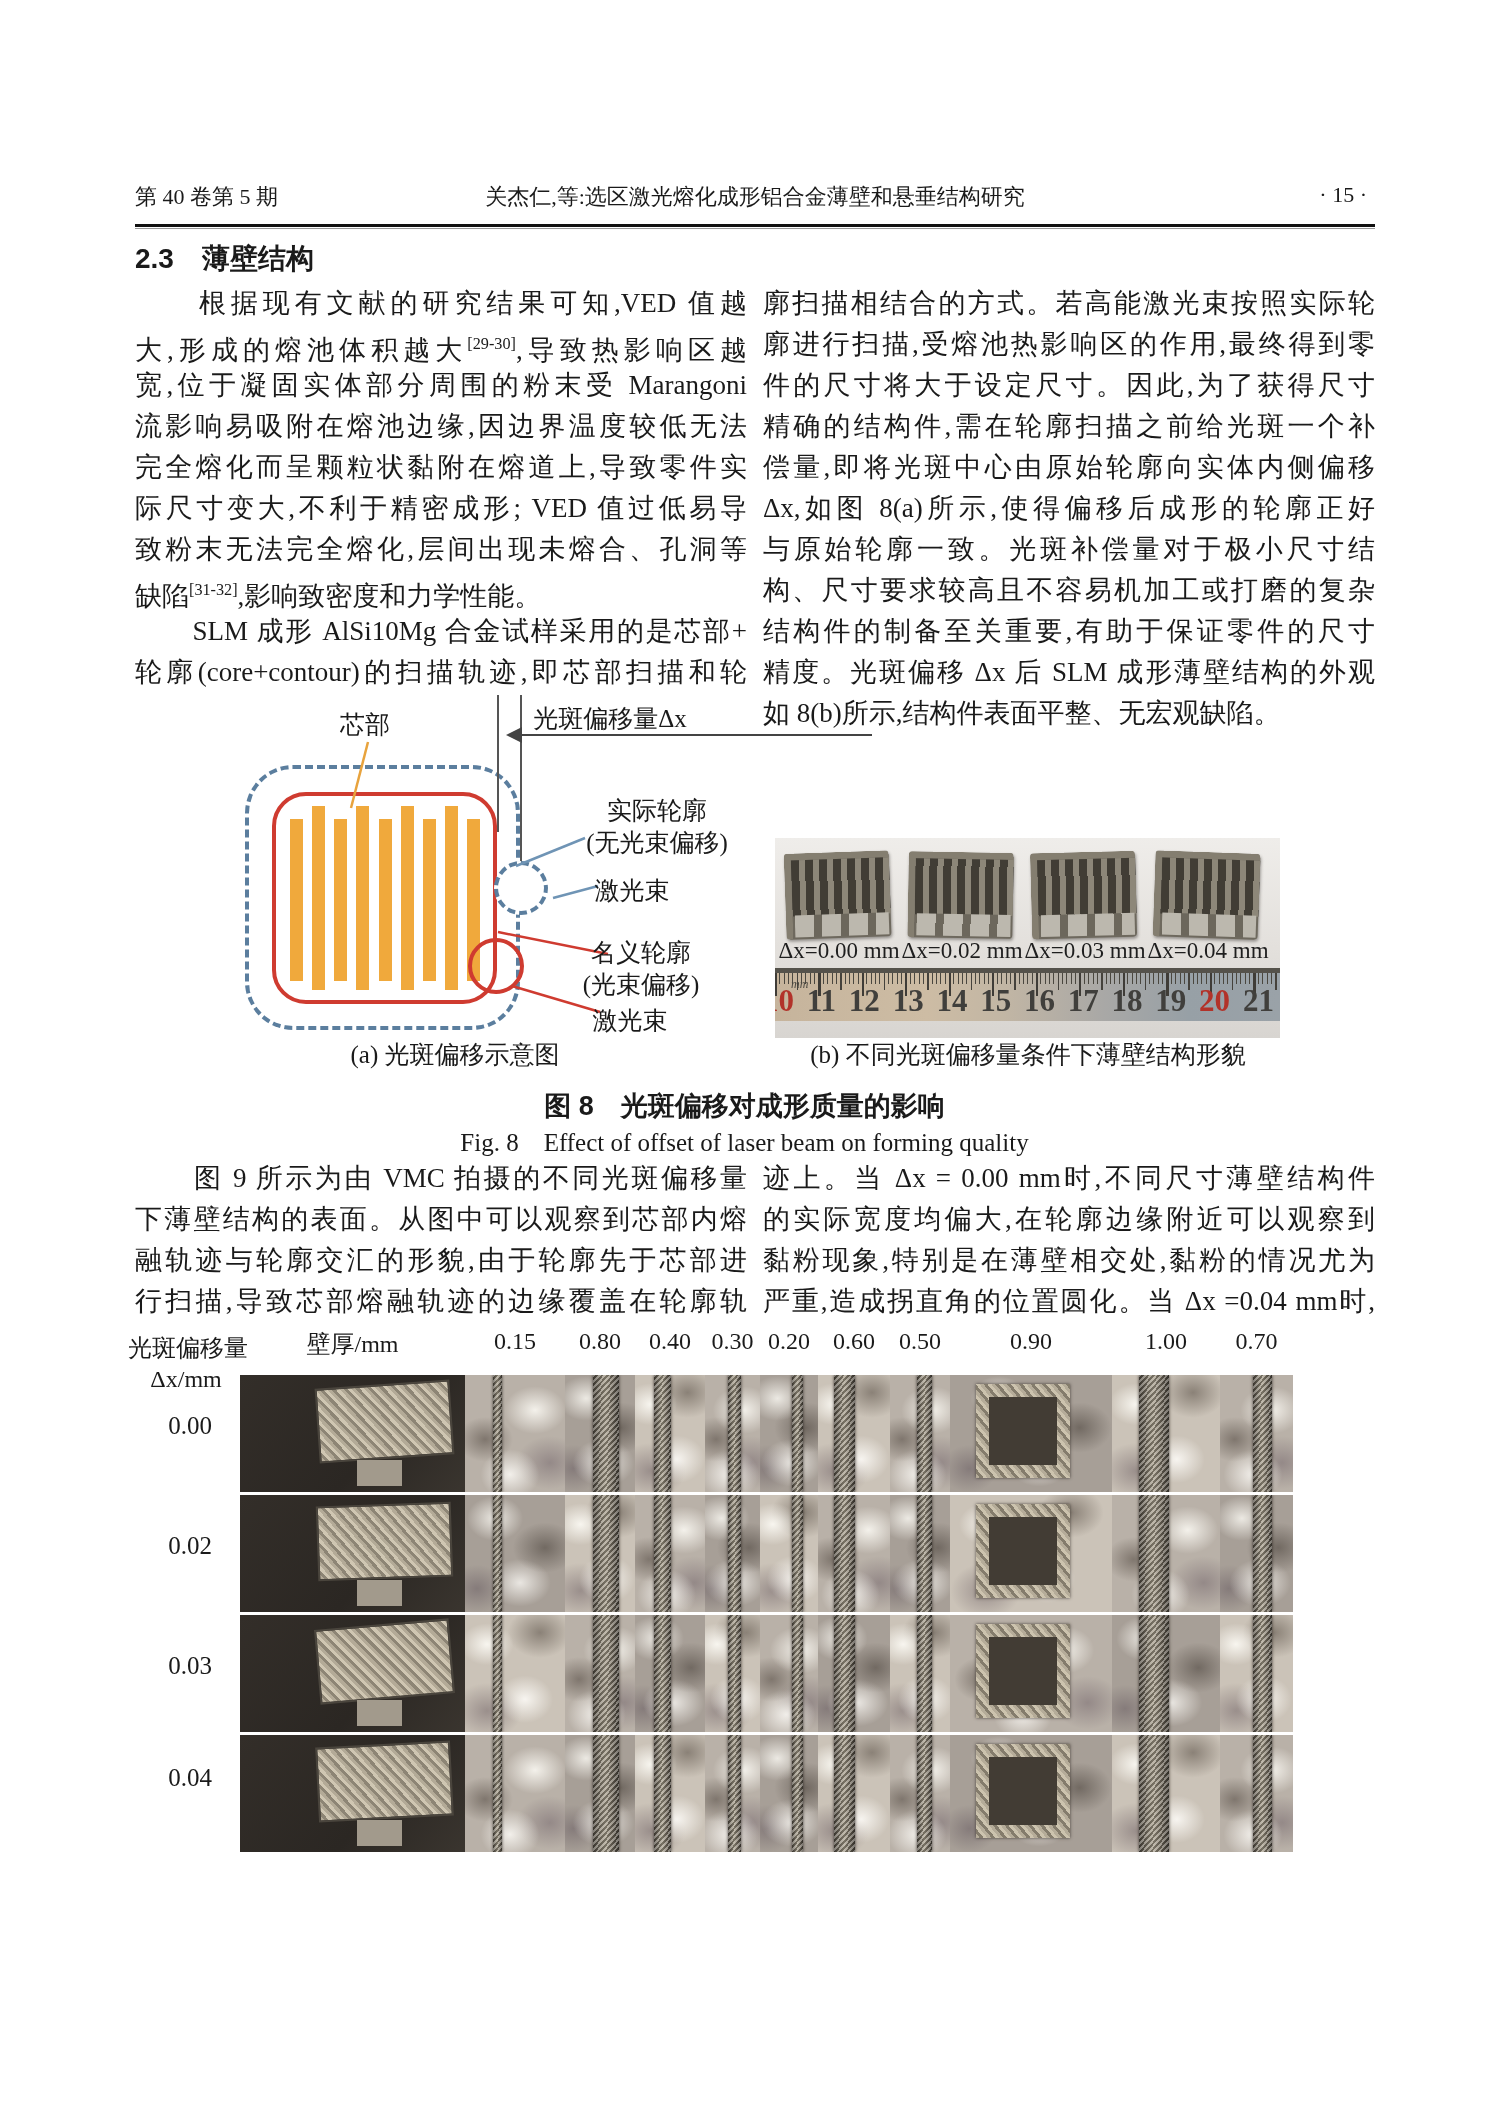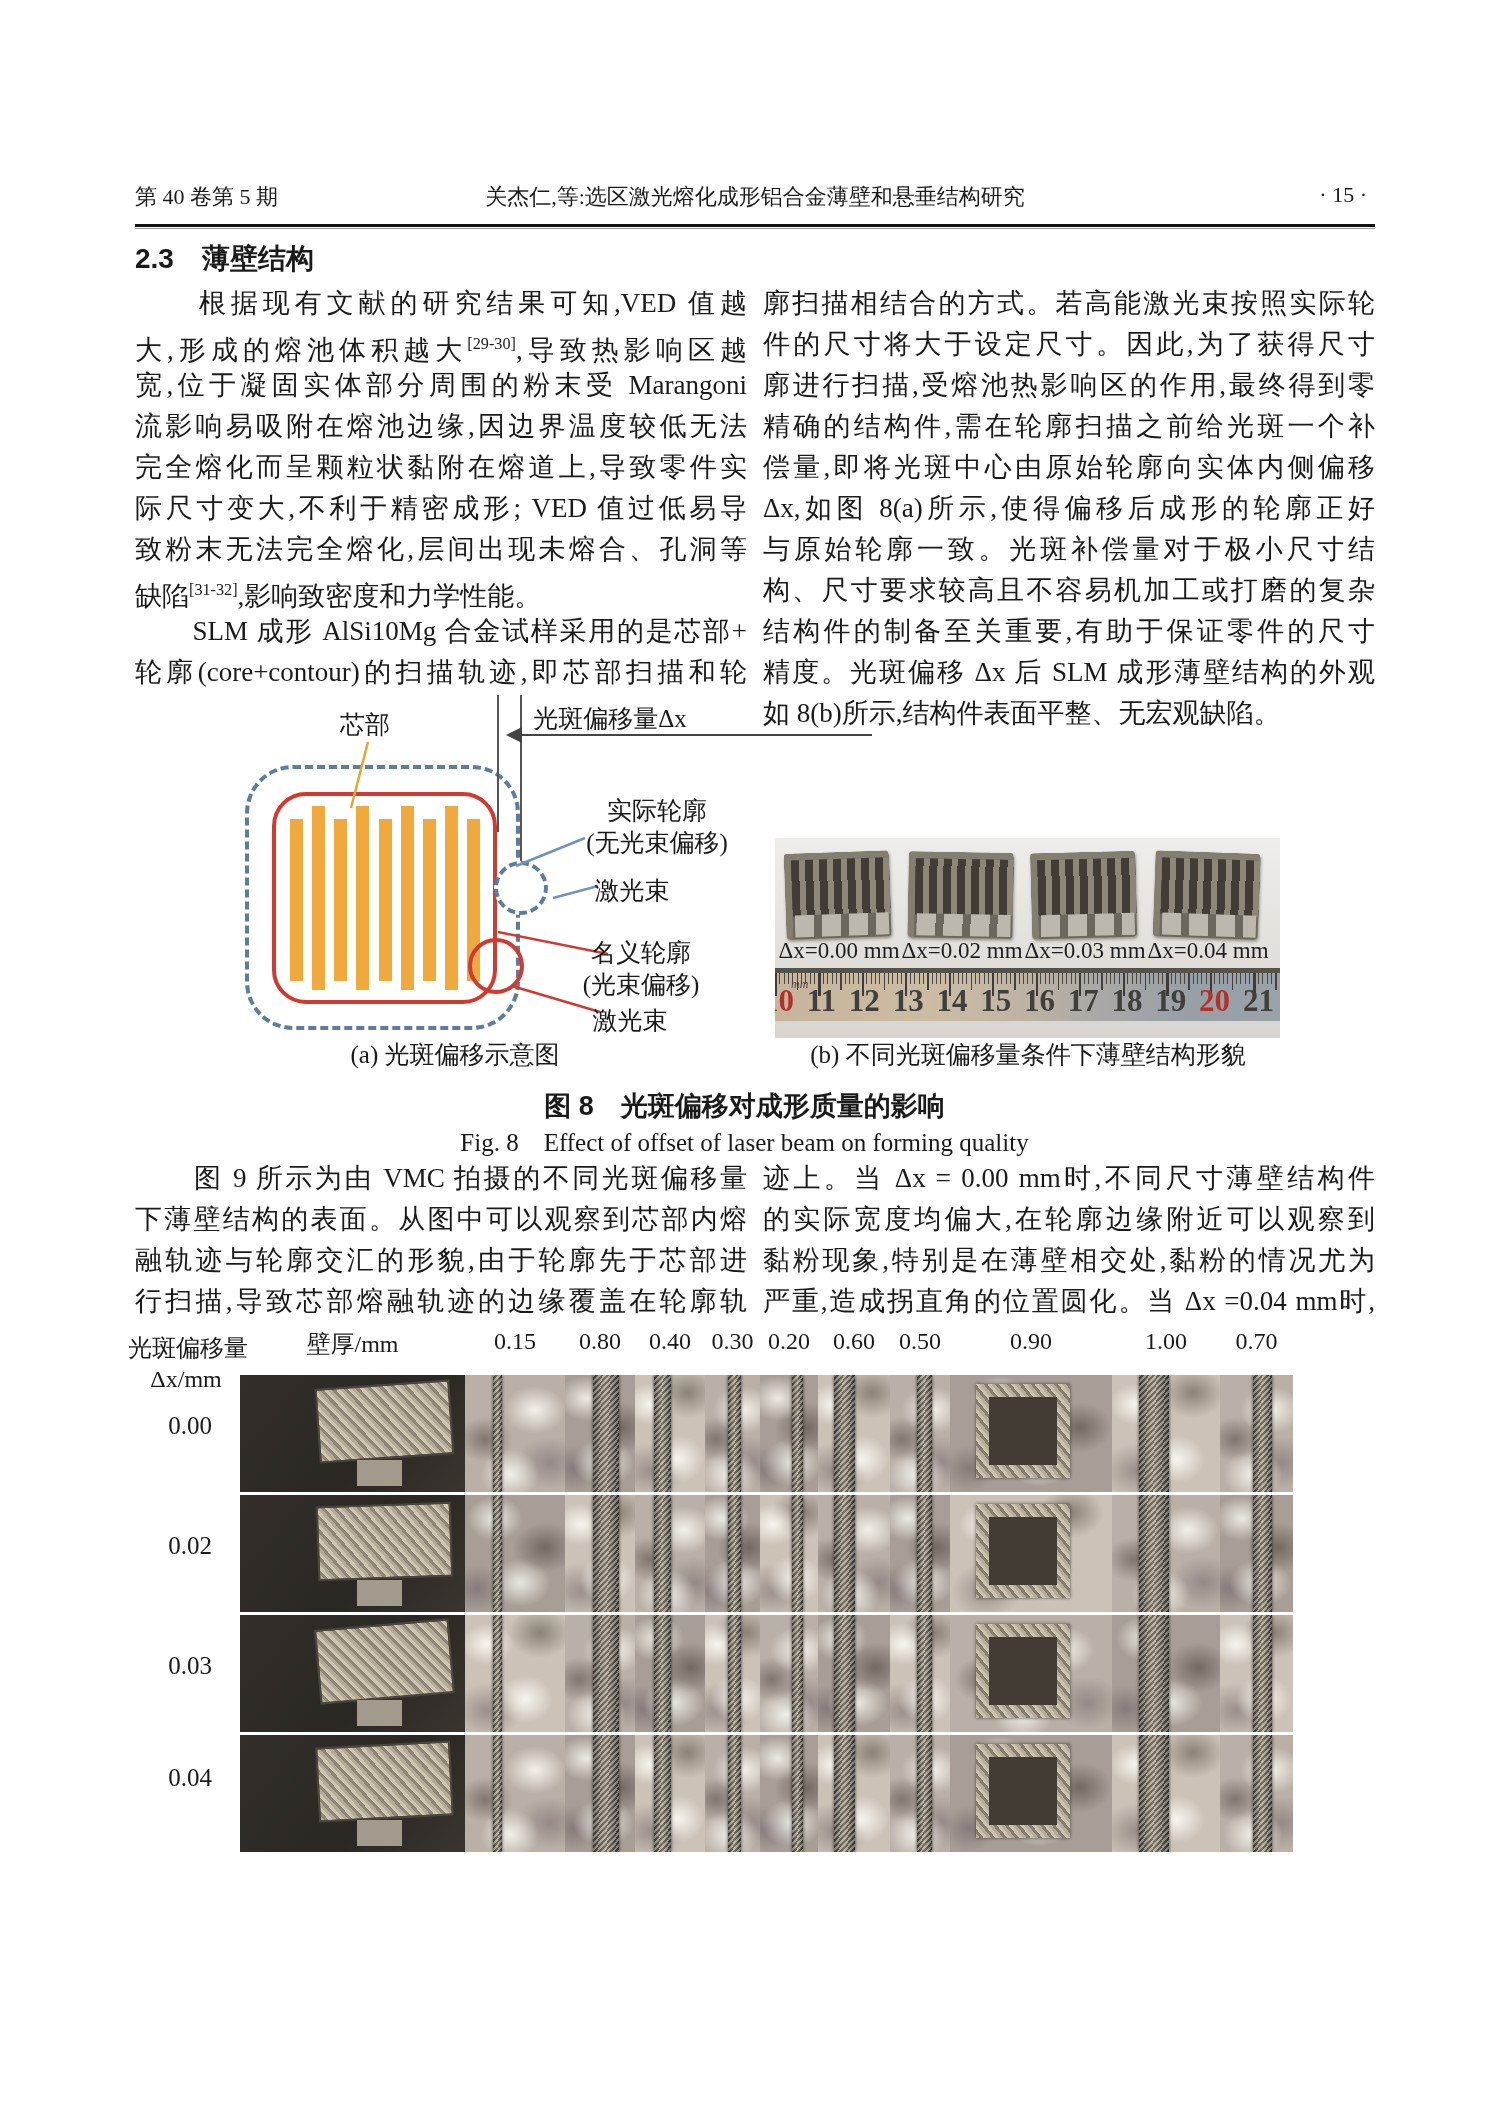--- a/index.html
+++ b/index.html
@@ -123,22 +123,22 @@
       <div class="line">流影响易吸附在熔池边缘,因边界温度较低无法</div>
       <div class="line">完全熔化而呈颗粒状黏附在熔道上,导致零件实</div>
       <div class="line">际尺寸变大,不利于精密成形; VED 值过低易导</div>
       <div class="line">致粉末无法完全熔化,层间出现未熔合、孔洞等</div>
       <div class="line no-just">缺陷<sup>[31-32]</sup>,影响致密度和力学性能。</div>
       <div class="line">　　SLM 成形 AlSi10Mg 合金试样采用的是芯部+</div>
       <div class="line">轮廓(core+contour)的扫描轨迹,即芯部扫描和轮</div>
     </div>
   <div class="col colR" id="colR">
       <div class="line">廓扫描相结合的方式。若高能激光束按照实际轮</div>
+      <div class="line">廓进行扫描,受熔池热影响区的作用,最终得到零</div>
       <div class="line">件的尺寸将大于设定尺寸。因此,为了获得尺寸</div>
-      <div class="line">廓进行扫描,受熔池热影响区的作用,最终得到零</div>
       <div class="line">精确的结构件,需在轮廓扫描之前给光斑一个补</div>
       <div class="line">偿量,即将光斑中心由原始轮廓向实体内侧偏移</div>
       <div class="line">Δx,如图 8(a)所示,使得偏移后成形的轮廓正好</div>
       <div class="line">与原始轮廓一致。光斑补偿量对于极小尺寸结</div>
       <div class="line">构、尺寸要求较高且不容易机加工或打磨的复杂</div>
       <div class="line">结构件的制备至关重要,有助于保证零件的尺寸</div>
       <div class="line">精度。光斑偏移 Δx 后 SLM 成形薄壁结构的外观</div>
       <div class="line no-just">如 8(b)所示,结构件表面平整、无宏观缺陷。</div>
     </div>
   <div class="col colL2" id="colL2">

